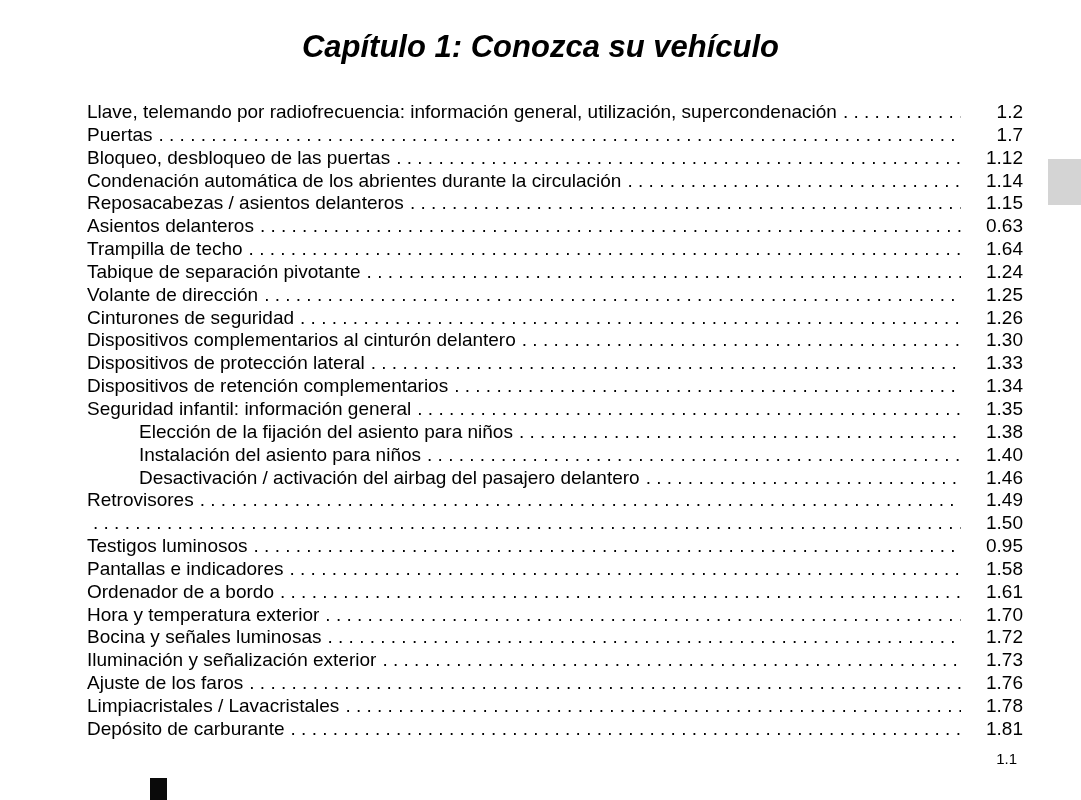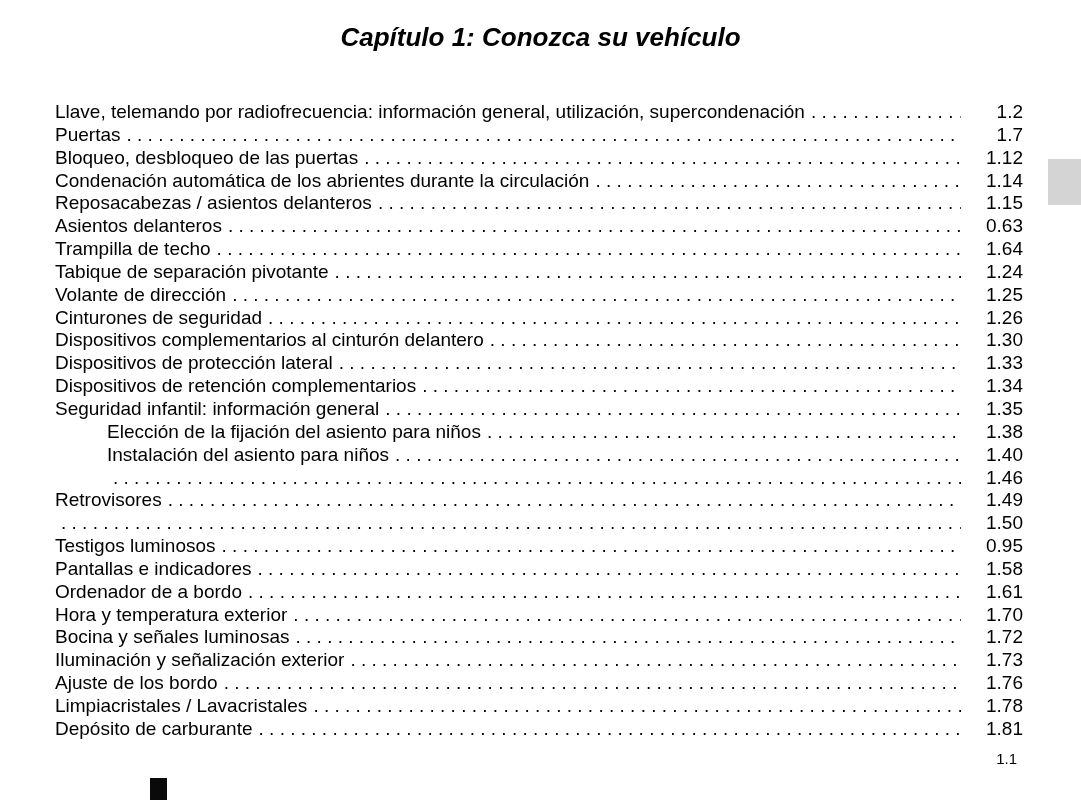--- a/index.html
+++ b/index.html
@@ -11,43 +11,44 @@
     position: relative;
     width: 1081px;
     height: 800px;
     background: #ffffff;
     overflow: hidden;
     font-family: "Liberation Sans", "DejaVu Sans", sans-serif;
     color: #000000;
   }
   .chapter-title {
     position: absolute;
-    top: 22px;
+    top: 29px;
     left: 0;
     width: 100%;
     text-align: center;
-    font-size: 26px;
+    font-size: 31px;
     font-weight: bold;
     font-style: italic;
     letter-spacing: 0px;
     margin: 0;
   }
   .toc {
     position: absolute;
     top: 101px;
     left: 55px;
     right: 58px;
   }
   .toc-row {
     display: flex;
     align-items: baseline;
     font-size: 19px;
     line-height: 22.85px;
     height: 22.85px;
     white-space: nowrap;
+    margin-left: 32px;
   }
   .toc-row.indent {
     padding-left: 52px;
   }
   .toc-label {
     flex: 0 0 auto;
     white-space: nowrap;
   }
   .toc-dots {
     flex: 1 1 auto;
@@ -170,20 +171,21 @@
         <span class="toc-label">Elección de la fijación del asiento para niños</span>
         <span class="toc-dots"></span>
         <span class="toc-num">1.38</span>
       </div>
       <div class="toc-row indent">
         <span class="toc-label">Instalación del asiento para niños</span>
         <span class="toc-dots"></span>
         <span class="toc-num">1.40</span>
       </div>
       <div class="toc-row indent">
+        <span class="toc-label">Desactivación / activación del airbag del pasajero delantero</span>
         <span class="toc-dots"></span>
         <span class="toc-num">1.46</span>
       </div>
       <div class="toc-row">
         <span class="toc-label">Retrovisores</span>
         <span class="toc-dots"></span>
         <span class="toc-num">1.49</span>
       </div>
       <div class="toc-row">
         <span class="toc-dots"></span>
@@ -213,21 +215,21 @@
         <span class="toc-label">Bocina y señales luminosas</span>
         <span class="toc-dots"></span>
         <span class="toc-num">1.72</span>
       </div>
       <div class="toc-row">
         <span class="toc-label">Iluminación y señalización exterior</span>
         <span class="toc-dots"></span>
         <span class="toc-num">1.73</span>
       </div>
       <div class="toc-row">
-        <span class="toc-label">Ajuste de los bordo</span>
+        <span class="toc-label">Ajuste de los faros</span>
         <span class="toc-dots"></span>
         <span class="toc-num">1.76</span>
       </div>
       <div class="toc-row">
         <span class="toc-label">Limpiacristales / Lavacristales</span>
         <span class="toc-dots"></span>
         <span class="toc-num">1.78</span>
       </div>
       <div class="toc-row">
         <span class="toc-label">Depósito de carburante</span>

